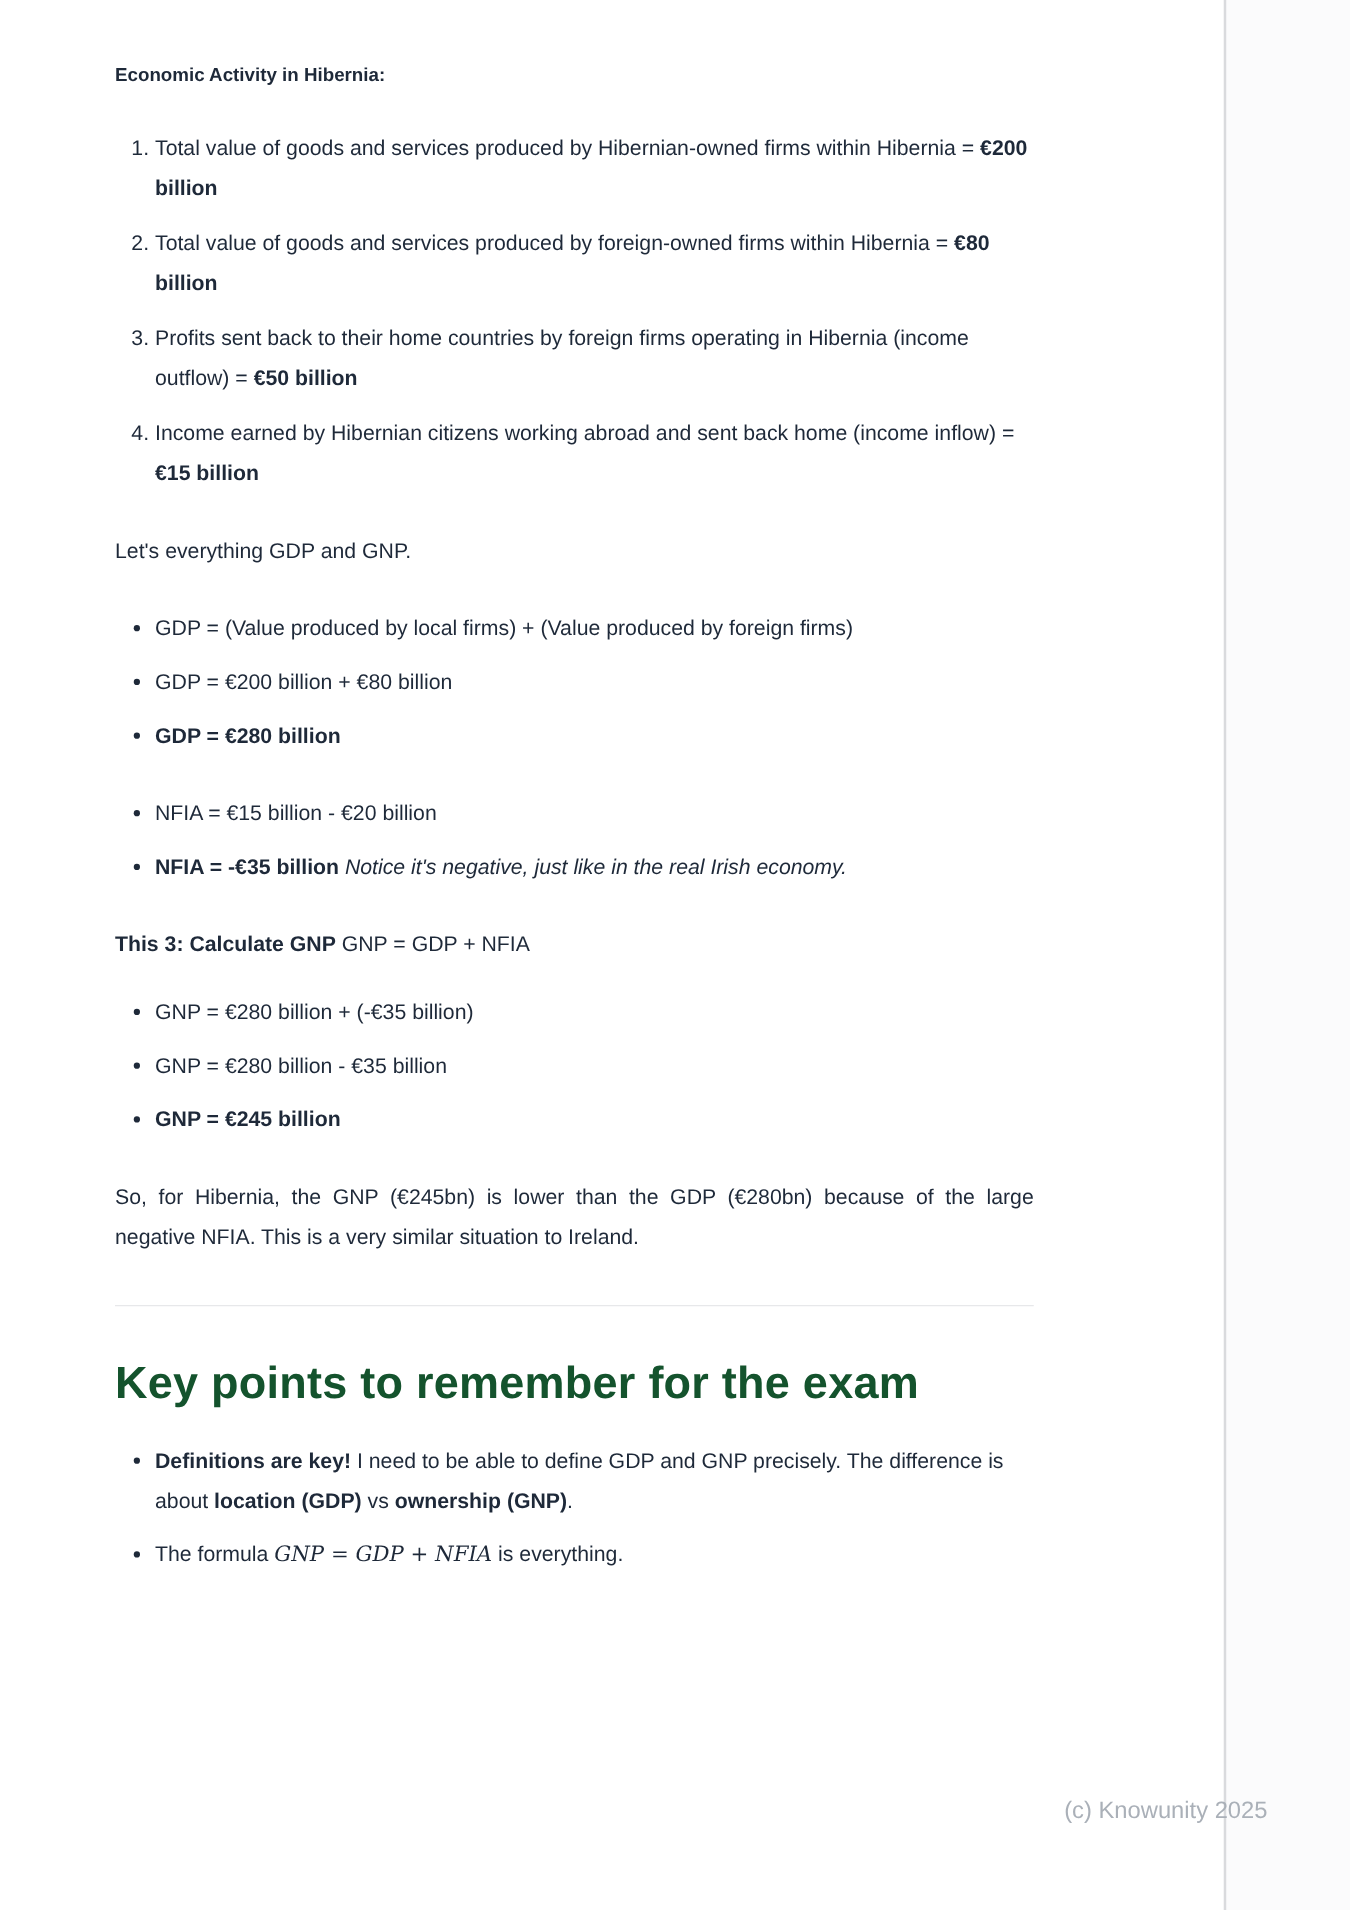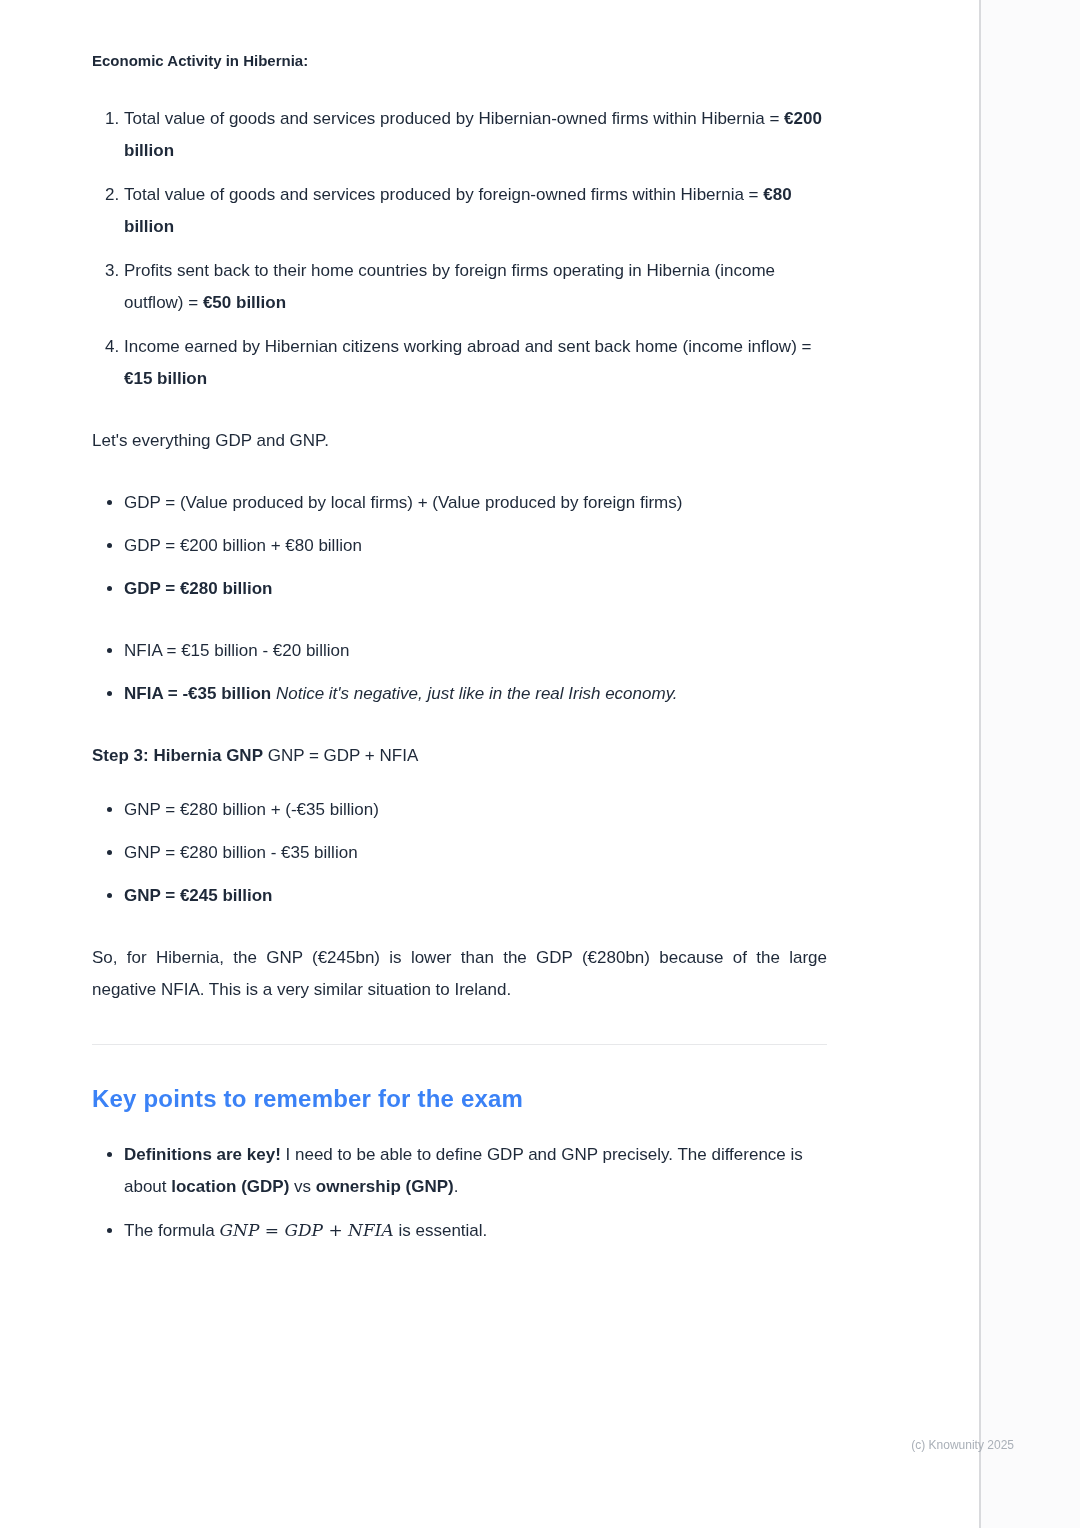--- a/index.html
+++ b/index.html
@@ -20,21 +20,21 @@
     width: 101px;
     height: 1528px;
     background: #fbfbfc;
     border-left: 2px solid #d9dadd;
     z-index: 1;
   }
   .footer-credit {
     position: absolute;
     top: 1438px;
     right: 66px;
-    font-size: 12px;
+    font-size: 19px;
     color: #aab0b8;
     z-index: 2;
     white-space: nowrap;
   }
   .content {
     position: absolute;
     left: 92px;
     top: 52px;
     width: 735px;
   }
@@ -65,23 +65,23 @@
     margin-bottom: 11px;
     line-height: 32px;
   }
   .summary { margin-bottom: 38px; }
   hr.divider {
     border: none;
     border-top: 1px solid #e7e8ea;
     margin: 0 0 40px 0;
   }
   .keypoints-heading {
-    font-size: 24px;
+    font-size: 36px;
     font-weight: 700;
-    color: #3b82f6;
+    color: #14532d;
     letter-spacing: 0.2px;
     margin-bottom: 26px;
   }
   strong { font-weight: 700; }
   em { font-style: italic; }
   .math {
     font-family: "DejaVu Serif", serif;
     font-style: italic;
     font-size: 17px;
   }
@@ -111,32 +111,32 @@
     <li><span>GDP = €200 billion + €80 billion</span></li>
     <li><strong>GDP = €280 billion</strong></li>
   </ul>
 
 
   <ul class="bullets">
     <li><span>NFIA = €15 billion - €20 billion</span></li>
     <li><strong>NFIA = -€35 billion</strong><em> Notice it's negative, just like in the real Irish economy.</em></li>
   </ul>
 
-  <p class="step-para"><strong>Step 3: Hibernia GNP</strong><span> GNP = GDP + NFIA</span></p>
+  <p class="step-para"><strong>This 3: Calculate GNP</strong><span> GNP = GDP + NFIA</span></p>
 
   <ul class="bullets">
     <li><span>GNP = €280 billion + (-€35 billion)</span></li>
     <li><span>GNP = €280 billion - €35 billion</span></li>
     <li><strong>GNP = €245 billion</strong></li>
   </ul>
 
   <p class="summary justify">So, for Hibernia, the GNP (€245bn) is lower than the GDP (€280bn) because of the large negative NFIA. This is a very similar situation to Ireland.</p>
 
   <hr class="divider">
 
   <h2 class="keypoints-heading">Key points to remember for the exam</h2>
 
   <ul class="bullets">
     <li><strong>Definitions are key!</strong><span> I need to be able to define GDP and GNP precisely. The difference is about </span><strong>location (GDP)</strong><span> vs </span><strong>ownership (GNP)</strong><span>.</span></li>
-    <li><span>The formula </span><span class="math">GNP = GDP + NFIA</span><span> is essential.</span></li>
+    <li><span>The formula </span><span class="math">GNP = GDP + NFIA</span><span> is everything.</span></li>
   </ul>
 
 </main>
 
 </body></html>

